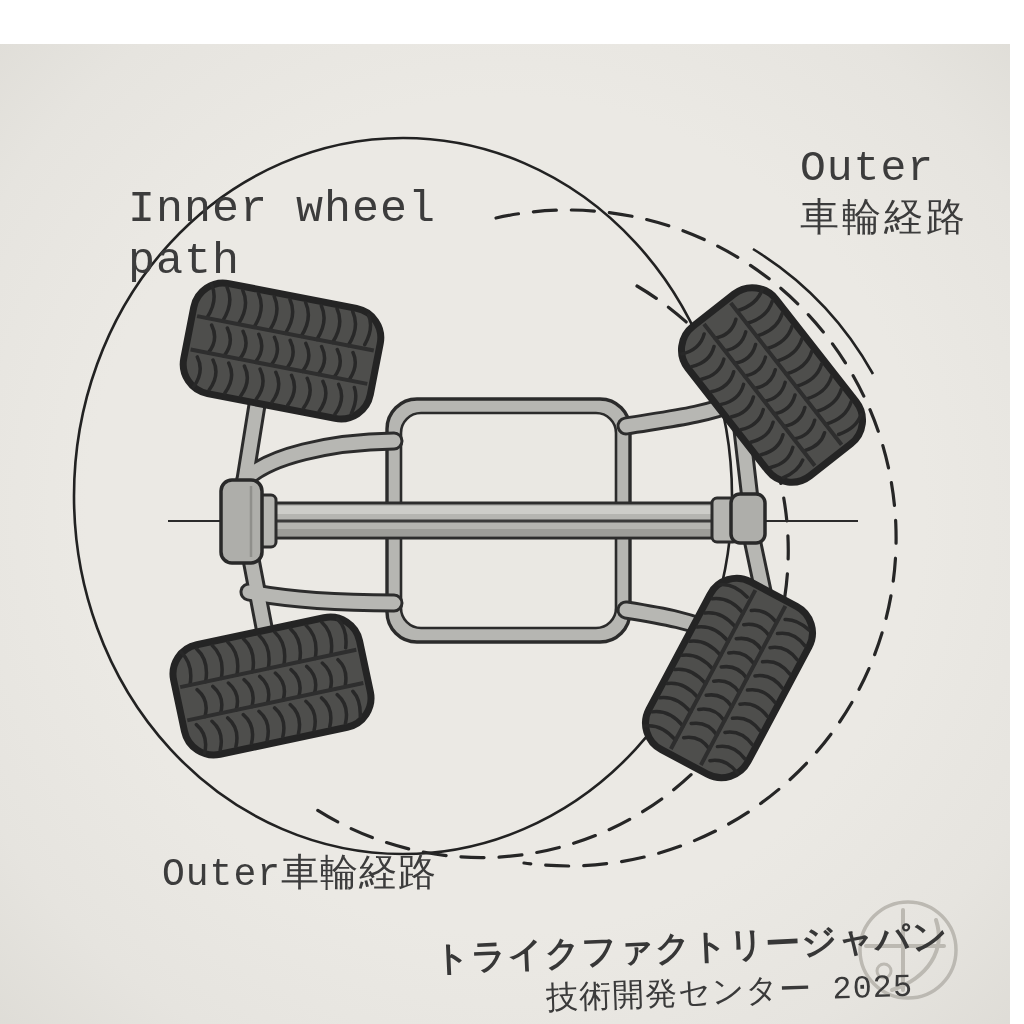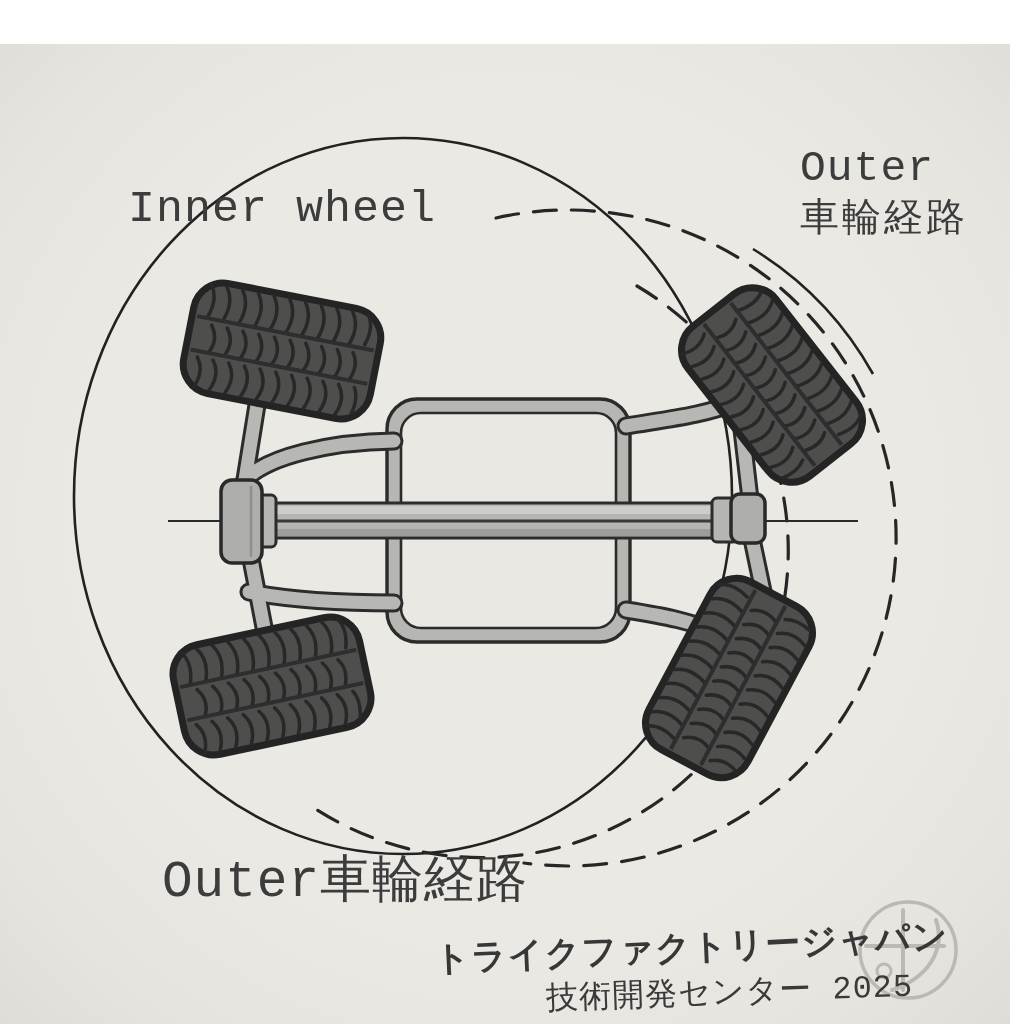--- a/index.html
+++ b/index.html
@@ -9,21 +9,21 @@
     font-family:Liberation Mono, monospace;
     margin-top:44px;
   }
   #diagram{position:absolute;left:0;top:0;}
   .lbl{position:absolute;color:#3c3c3c;line-height:1.16;}
   .lbl .ln{display:block;}
   #lbl-inner{left:128px;top:140px;font-size:45px;letter-spacing:1px;}
   #lbl-outer-top{left:800px;top:100px;font-size:43px;letter-spacing:1px;}
   #lbl-outer-top .ln2{font-size:39px;letter-spacing:3px;margin-top:4px;}
   #lbl-outer-bottom{left:162px;top:806px;font-size:44px;letter-spacing:1px;}
-  #lbl-outer-bottom .ln2{font-size:51px;margin-top:3px;letter-spacing:1px;}
+  #lbl-outer-bottom .ln2{font-size:38px;margin-top:3px;letter-spacing:1px;}
   #footer-brand{
     position:absolute;left:434px;top:880px;font-size:35px;font-weight:bold;
     color:#373737;white-space:nowrap;transform:rotate(-2.6deg);letter-spacing:1px;
   }
   #footer-sub{
     position:absolute;left:546px;top:926px;font-size:32px;color:#3a3a3a;
     white-space:nowrap;transform:rotate(-2deg);letter-spacing:1px;
   }
 </style>
 </head>
@@ -110,20 +110,21 @@
       <circle cx="908" cy="906" r="48" stroke-width="3.5"></circle>
       <path d="M903 866 V 946"></path>
       <path d="M866 902 H 944"></path>
       <path d="M936 876 C 946 906 928 934 892 946"></path>
       <circle cx="884" cy="927" r="7" stroke-width="3"></circle>
     </g>
   </svg>
 
   <div class="lbl" id="lbl-inner">
     <span class="ln ln1">Inner wheel</span>
+    <span class="ln ln2">path</span>
   </div>
 
   <div class="lbl" id="lbl-outer-top">
     <span class="ln ln1">Outer</span>
     <span class="ln ln2">車輪経路</span>
   </div>
 
   <div class="lbl" id="lbl-outer-bottom">
     <span class="ln ln2">Outer車輪経路</span>
   </div>

